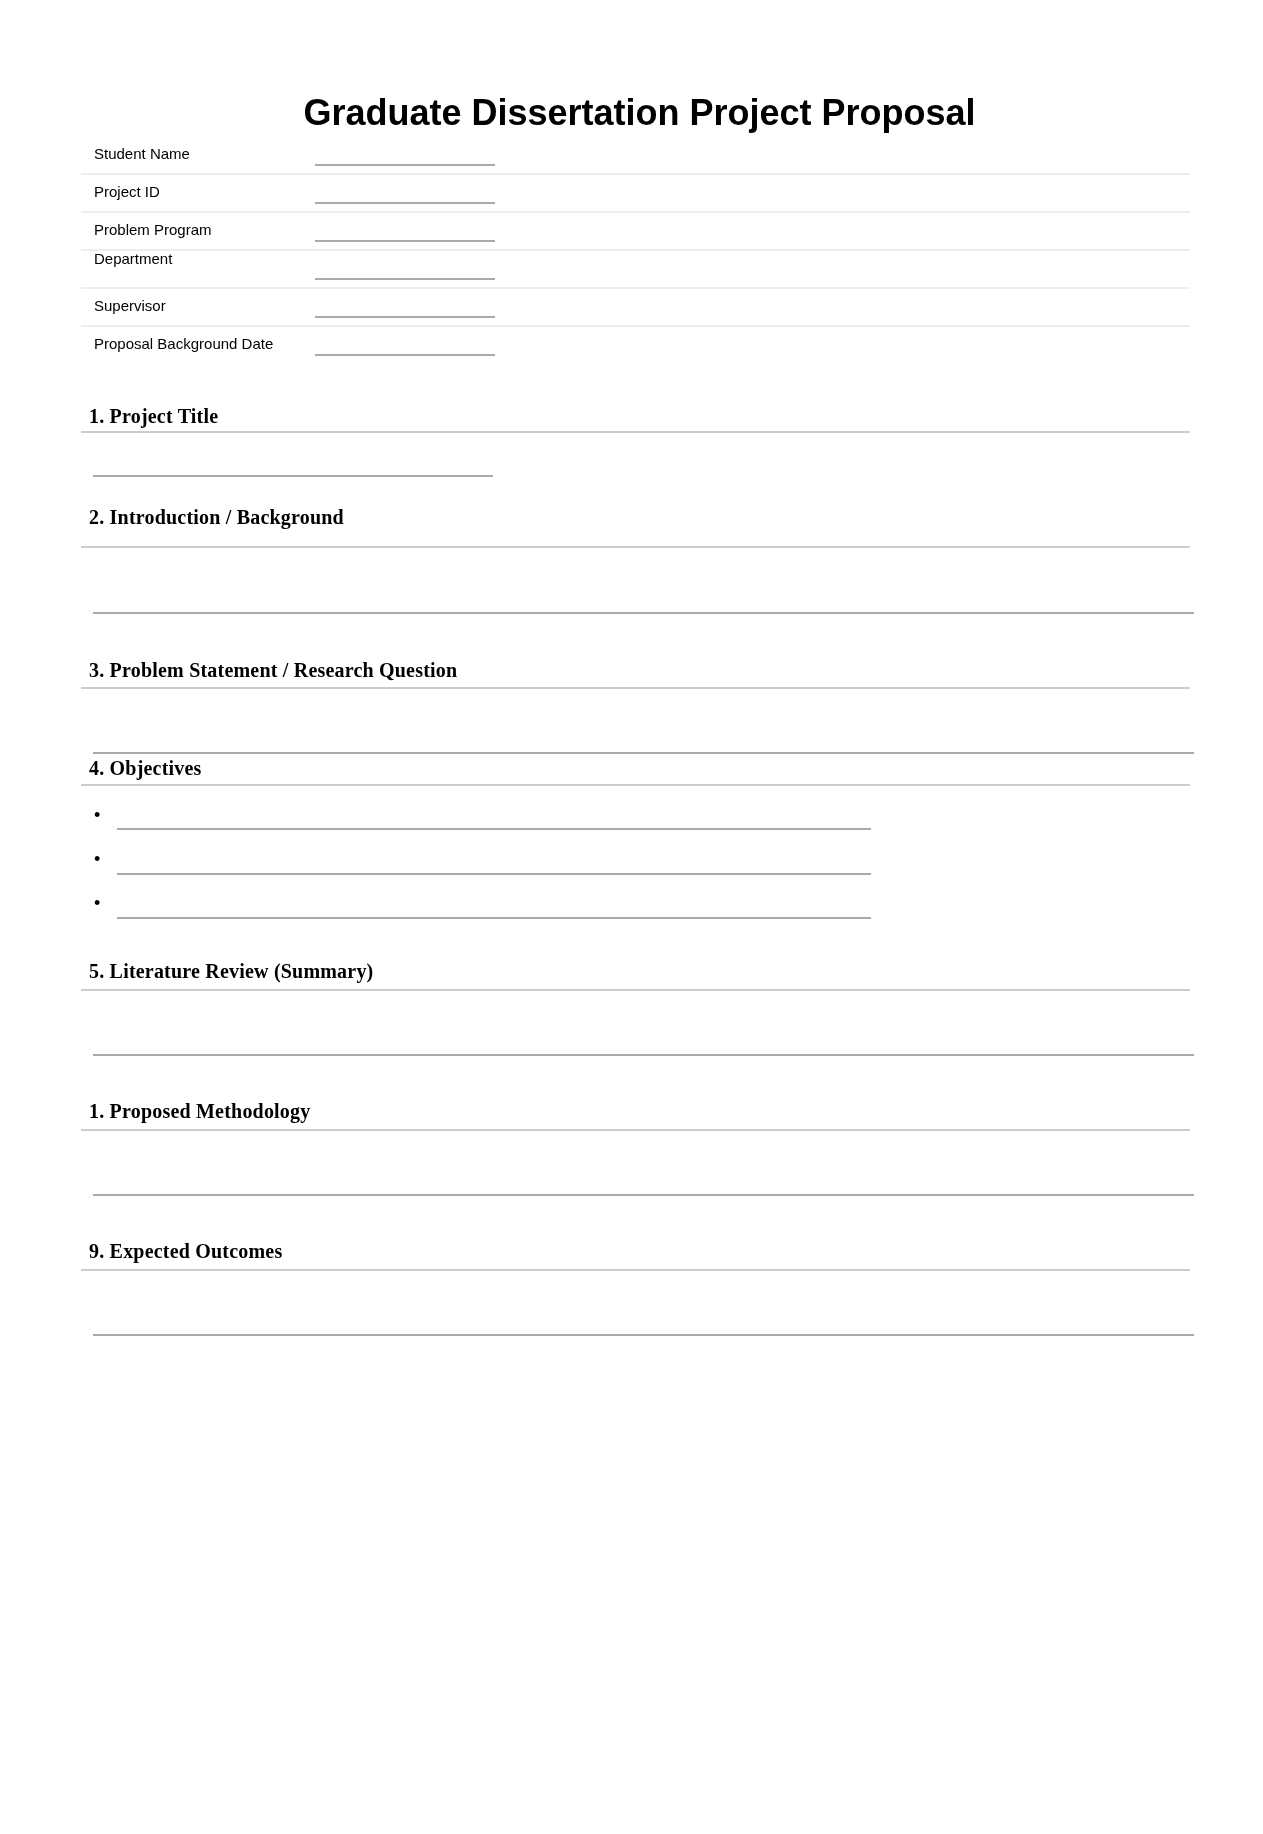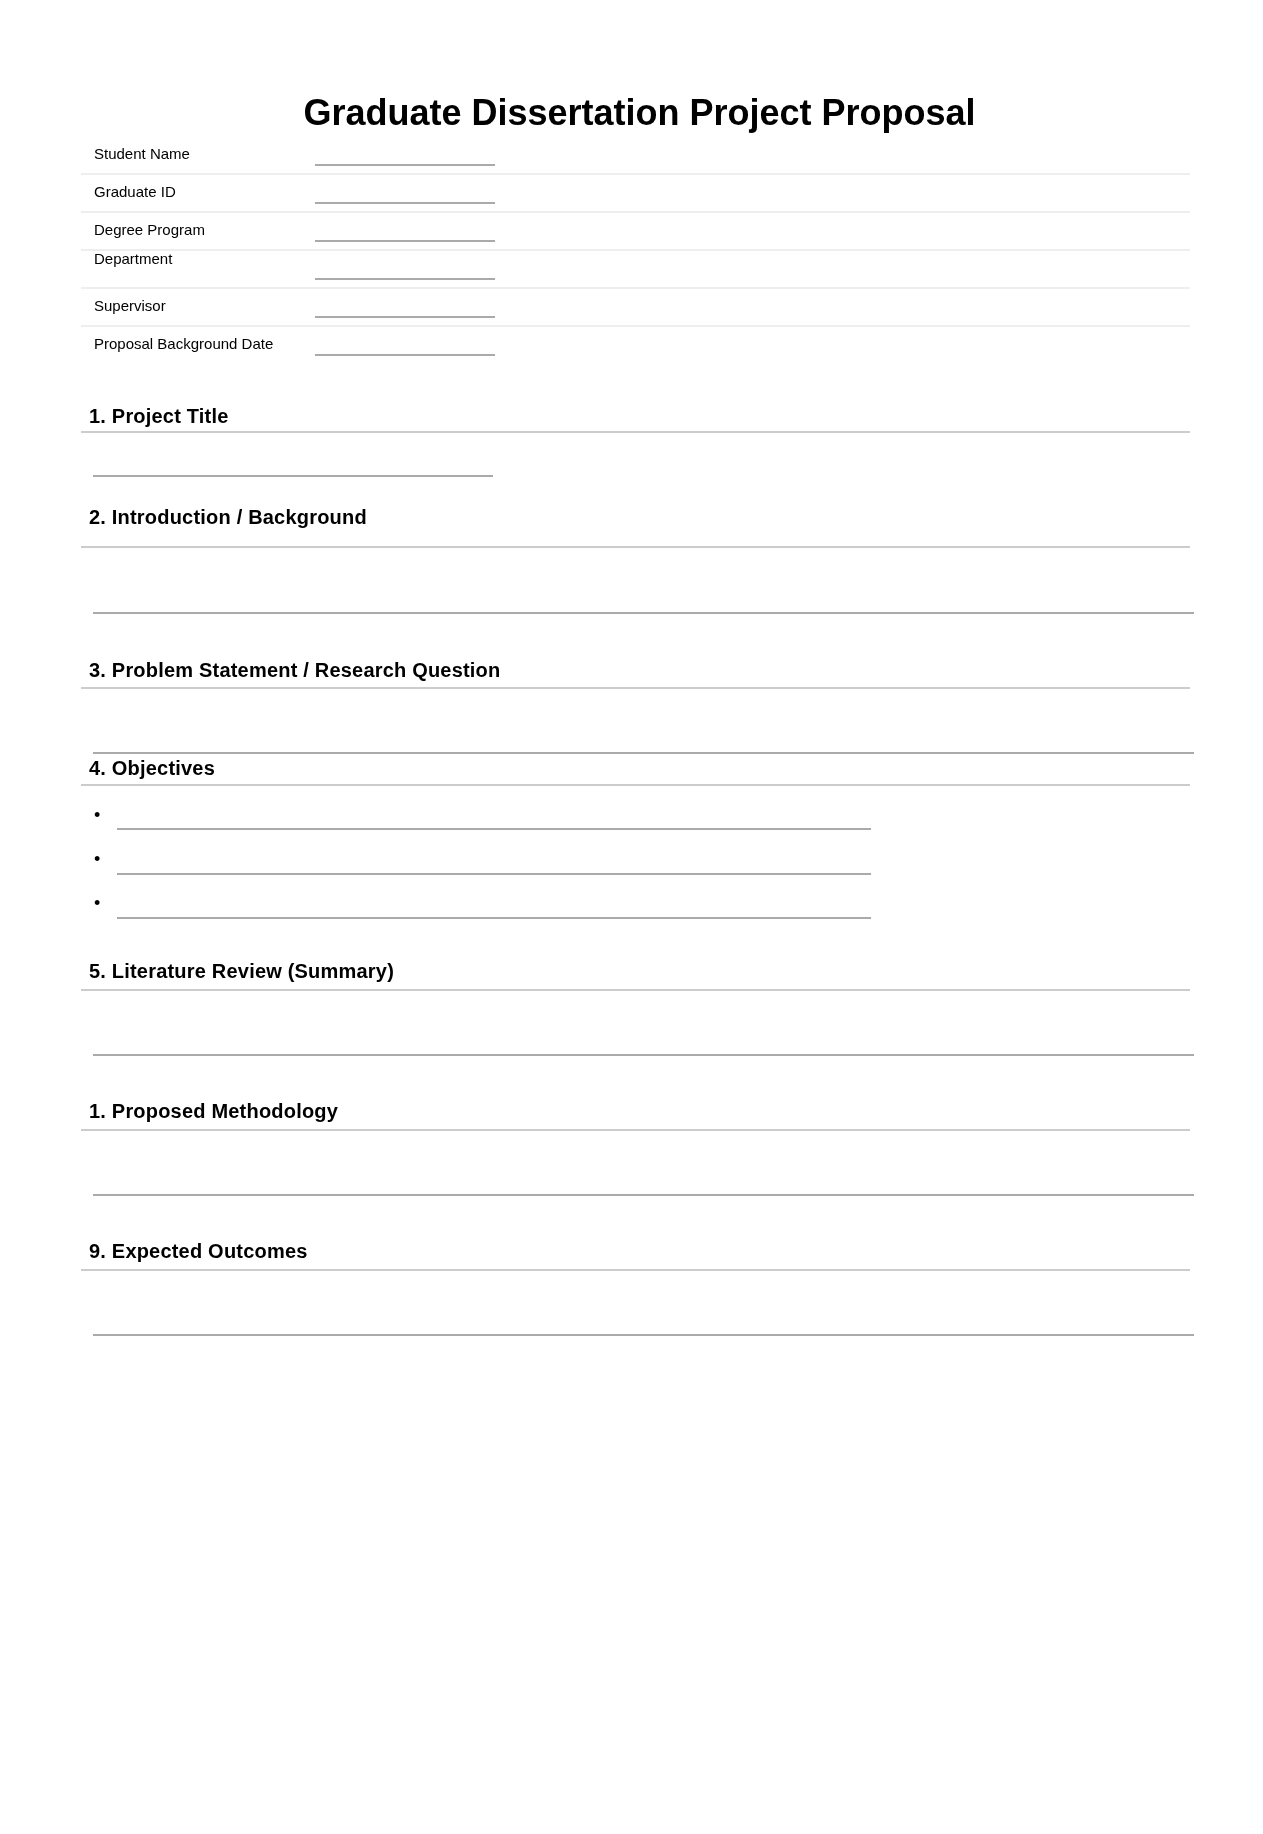--- a/index.html
+++ b/index.html
@@ -7,42 +7,42 @@
          font-family: "Liberation Sans", sans-serif; color: #000; }
   .abs { position: absolute; padding-left: 8px; }
   .title { left: 0; width: 1263px; text-align: center; top: 95px;
            font-size: 36px; line-height: 36px; font-weight: bold; white-space: nowrap; }
   .info-label { left: 86px; font-size: 15px; line-height: 15px; font-weight: normal; white-space: nowrap; }
   .info-input { left: 315px; width: 180px; height: 22px; border: none;
                 border-bottom: 2px solid #aaaaaa; background: transparent; padding: 0;
                 font-family: "Liberation Sans", sans-serif; font-size: 15px; outline: none; }
   .row-sep { left: 81px; width: 1101px; height: 0; border-top: 2px solid #eeeeee; }
   .section-heading { left: 81px; font-size: 20px; line-height: 20px; font-weight: bold;
-                     white-space: nowrap; letter-spacing: 0.2px; }
+                     white-space: nowrap; letter-spacing: 0.2px; font-family: Liberation Serif, serif; }
   .heading-rule { left: 81px; width: 1101px; height: 0; border-top: 2px solid #cccccc; }
   .line-input { border: none; border-bottom: 2px solid #aaaaaa; background: transparent;
                 padding: 0; height: 24px; font-family: "Liberation Sans", sans-serif;
                 font-size: 15px; outline: none; resize: none; }
   .bullet { font-size: 18px; line-height: 18px; }
 </style>
 </head>
 <body>
 
 <div class="abs title">Graduate Dissertation Project Proposal</div>
 
 <div>
   <div class="abs info-label" style="top:146px">Student Name</div>
   <input class="abs info-input" style="top: 142px;" type="text" value="">
   <div class="abs row-sep" style="top:173px"></div>
 
-  <div class="abs info-label" style="top:184px">Graduate ID</div>
+  <div class="abs info-label" style="top:184px">Project ID</div>
   <input class="abs info-input" style="top: 180px;" type="text" value="">
   <div class="abs row-sep" style="top:211px"></div>
 
-  <div class="abs info-label" style="top:222px">Degree Program</div>
+  <div class="abs info-label" style="top:222px">Problem Program</div>
   <input class="abs info-input" style="top: 218px;" type="text" value="">
   <div class="abs row-sep" style="top:249px"></div>
 
   <div class="abs info-label" style="top:251px">Department</div>
   <input class="abs info-input" style="top: 256px;" type="text" value="">
   <div class="abs row-sep" style="top:287px"></div>
 
   <div class="abs info-label" style="top:298px">Supervisor</div>
   <input class="abs info-input" style="top: 294px;" type="text" value="">
   <div class="abs row-sep" style="top:325px"></div>

